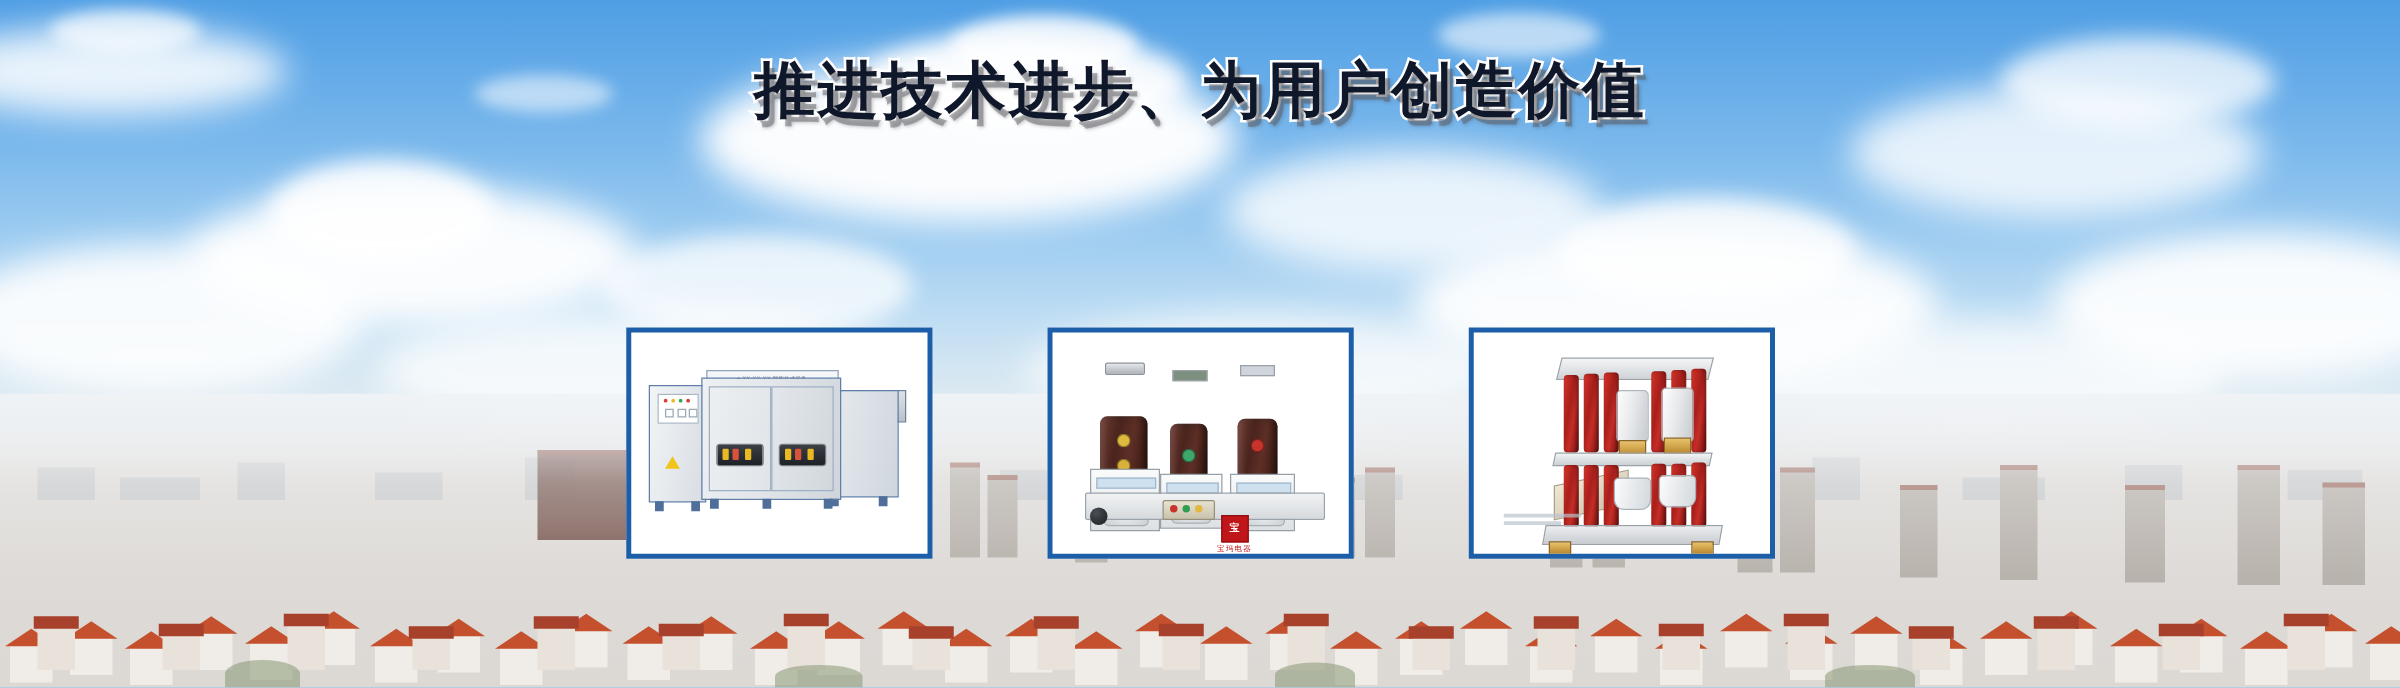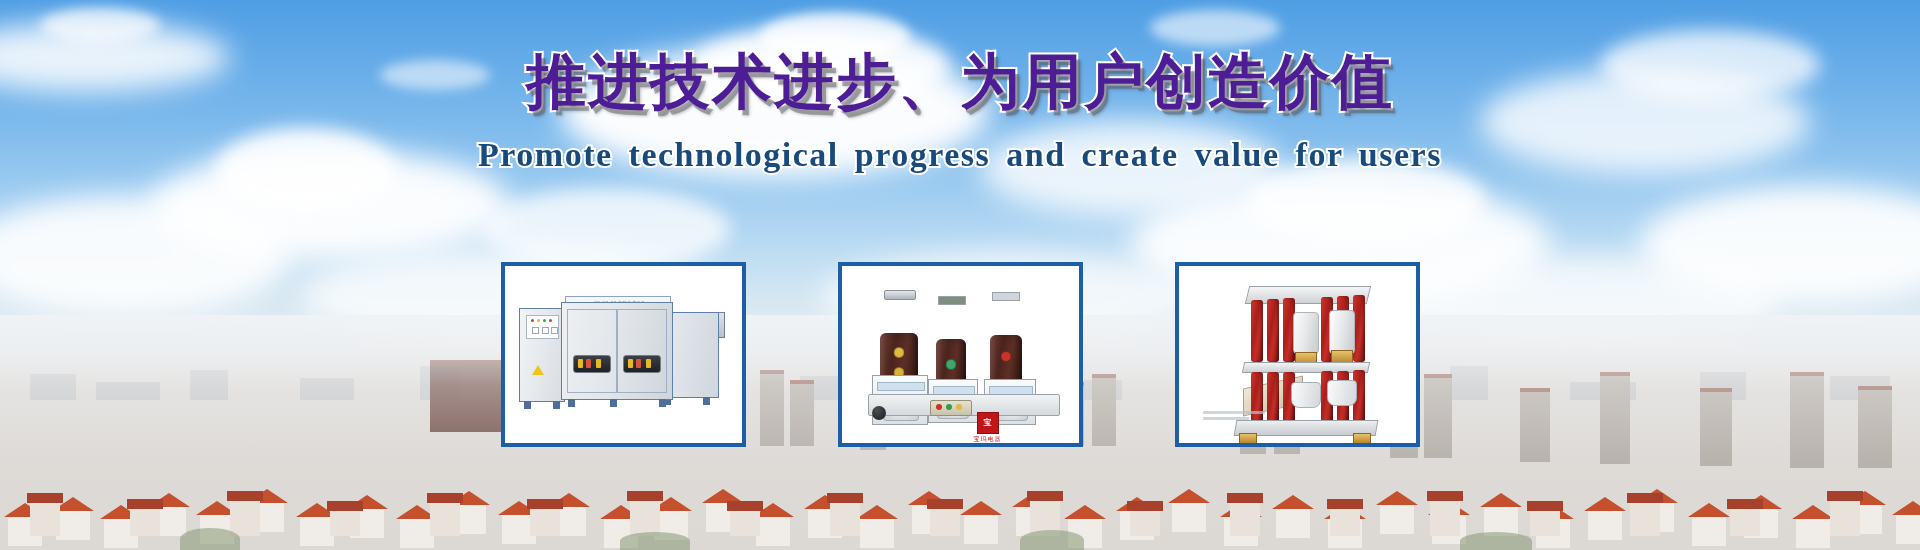--- a/index.html
+++ b/index.html
@@ -61,25 +61,25 @@
     border-bottom:10px solid #a8412c;}
   .greenb{position:absolute;bottom:0;background:#7e8f6a;border-radius:50% 50% 0 0;opacity:.5;}
 
   
   .headline{
     position:absolute;top:52px;left:0;right:0;text-align:center;
     z-index:20;line-height:1;
   }
   .headline .zh{
     display:inline-block;
-    font-family:Liberation Serif, serif;
+    font-family:Liberation Mono, monospace;
     font-weight:bold;
-    font-size:60px;
+    font-size:49px;
     letter-spacing:2px;
-    color:#4c1d95;
+    color:#0f172a;
     -webkit-text-stroke:4px #ffffff;
     paint-order:stroke fill;
     text-shadow:
       4px 5px 0 rgba(90,90,95,.45),
       5px 6px 3px rgba(70,70,80,.30);
   }
   .subtitle{
     position:absolute;top:136px;left:0;right:0;text-align:center;z-index:20;
   }
   .subtitle .en{
@@ -329,23 +329,20 @@
       <div class="greenb" style="left:1460px;width:72px;height:18px;"></div>
     </div>
 
     <div class="cityhaze"></div>
   </div>
 
   <div class="headline">
     <span class="zh">推进技术进步、为用户创造价值</span>
   </div>
 
-  <div class="subtitle">
-    <span class="en">Promote technological progress and create value for users</span>
-  </div>
 
   <div class="panels">
 
     <div class="panel">
       <div class="stage">
 
         <div class="cab-left">
           <div class="pnl">
             <span class="lamp" style="left:4px; background:#e03b2f;"></span>
             <span class="lamp" style="left:10px;background:#e8b923;"></span>

